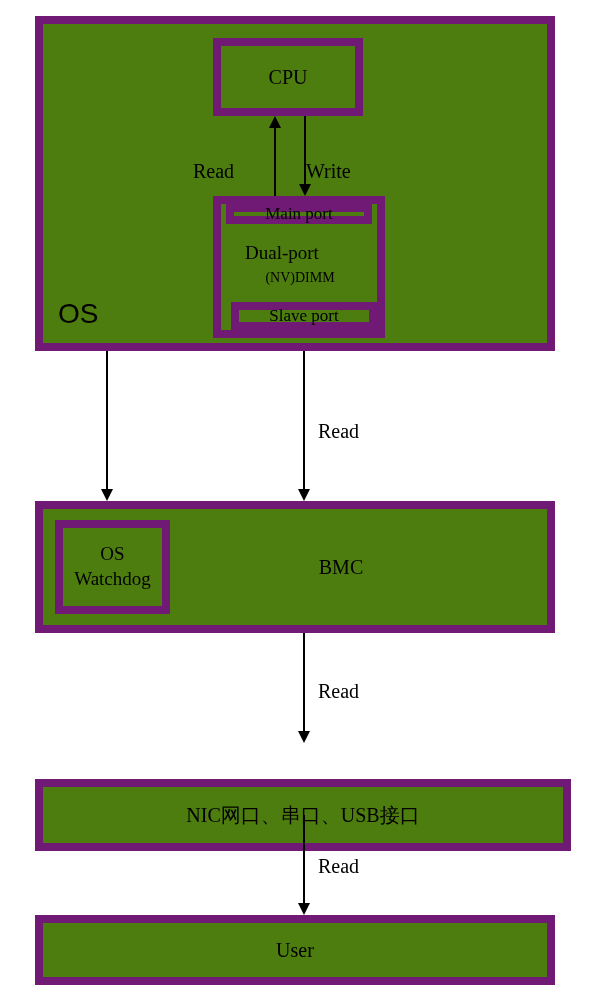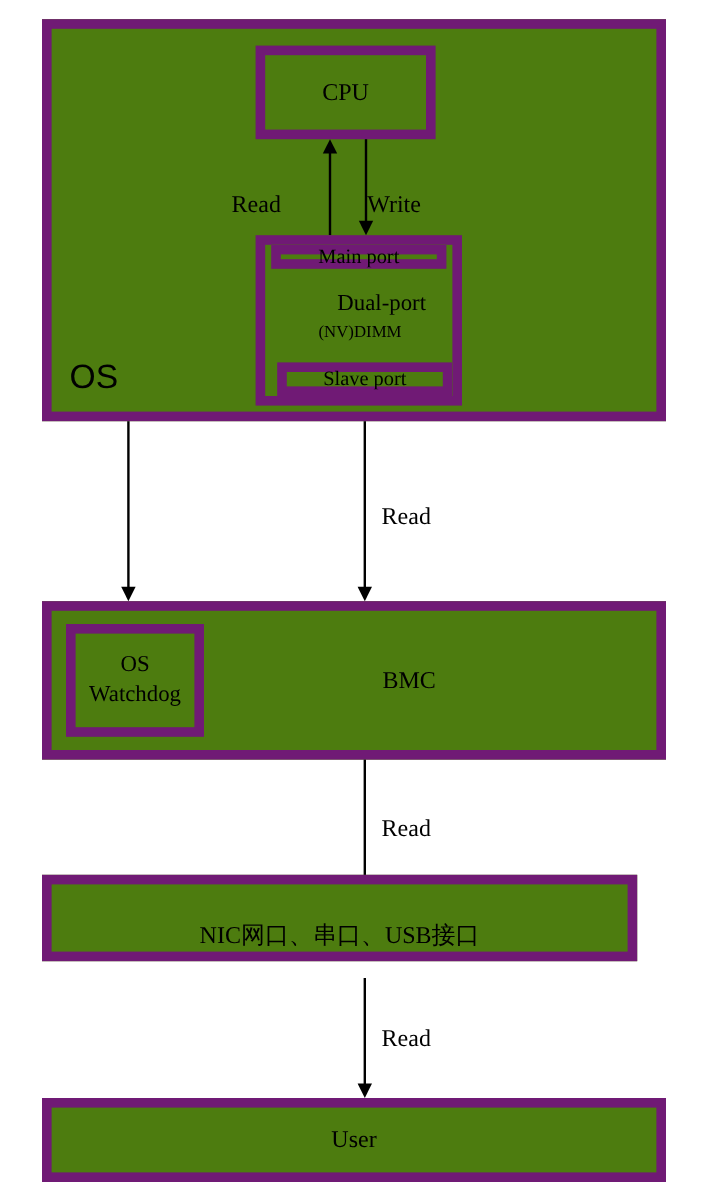--- a/index.html
+++ b/index.html
@@ -55,21 +55,21 @@
 </svg>
 <div class="label" style="left:306px; top:160px;">Write</div>
 
 <div class="box" style="left:213px; top:196px; width:172px; height:142px; flex-direction:column; justify-content:space-between; padding:6px 0;">
 </div>
 
 <div class="box" style="left:226px; top:204px; width:146px; height:20px; font-size:17px;">
   <span>Main port</span>
 </div>
 
-<div class="label" style="left:245px; top:242px; font-size:19px; width:110px; text-align:right;">Dual-port</div>
+<div class="label" style="left:245px; top:242px; font-size:19px; width:110px; text-align:left;">Dual-port</div>
 <div class="label" style="left:245px; top:270px; font-size:14px; width:110px; text-align:center;">(NV)DIMM</div>
 
 <div class="box" style="left:231px; top:302px; width:146px; height:28px; font-size:17px;">
   <span>Slave port</span>
 </div>
 
 <svg class="arrow" style="left:97px; top:351px; width:20px; height:150px;">
   <line x1="10" y1="0" x2="10" y2="144" stroke="#000" stroke-width="2"></line>
   <polygon points="10,150 4,138 16,138" fill="#000"></polygon>
 </svg>
@@ -88,21 +88,21 @@
   <span>OS</span>
   <span>Watchdog</span>
 </div>
 
 <svg class="arrow" style="left:294px; top:633px; width:20px; height:110px;">
   <line x1="10" y1="0" x2="10" y2="104" stroke="#000" stroke-width="2"></line>
   <polygon points="10,110 4,98 16,98" fill="#000"></polygon>
 </svg>
 <div class="label" style="left:318px; top:680px;">Read</div>
 
-<div class="box" style="left:35px; top:729px; width:496px; height:72px;align-items:flex-end;">
+<div class="box" style="left:35px; top:779px; width:536px; height:72px;">
   <span>NIC网口、串口、USB接口</span>
 </div>
 
 <svg class="arrow" style="left:294px; top:815px; width:20px; height:100px;">
   <line x1="10" y1="0" x2="10" y2="94" stroke="#000" stroke-width="2"></line>
   <polygon points="10,100 4,88 16,88" fill="#000"></polygon>
 </svg>
 <div class="label" style="left:318px; top:855px;">Read</div>
 
 <div class="box" style="left:35px; top:915px; width:520px; height:70px;">

